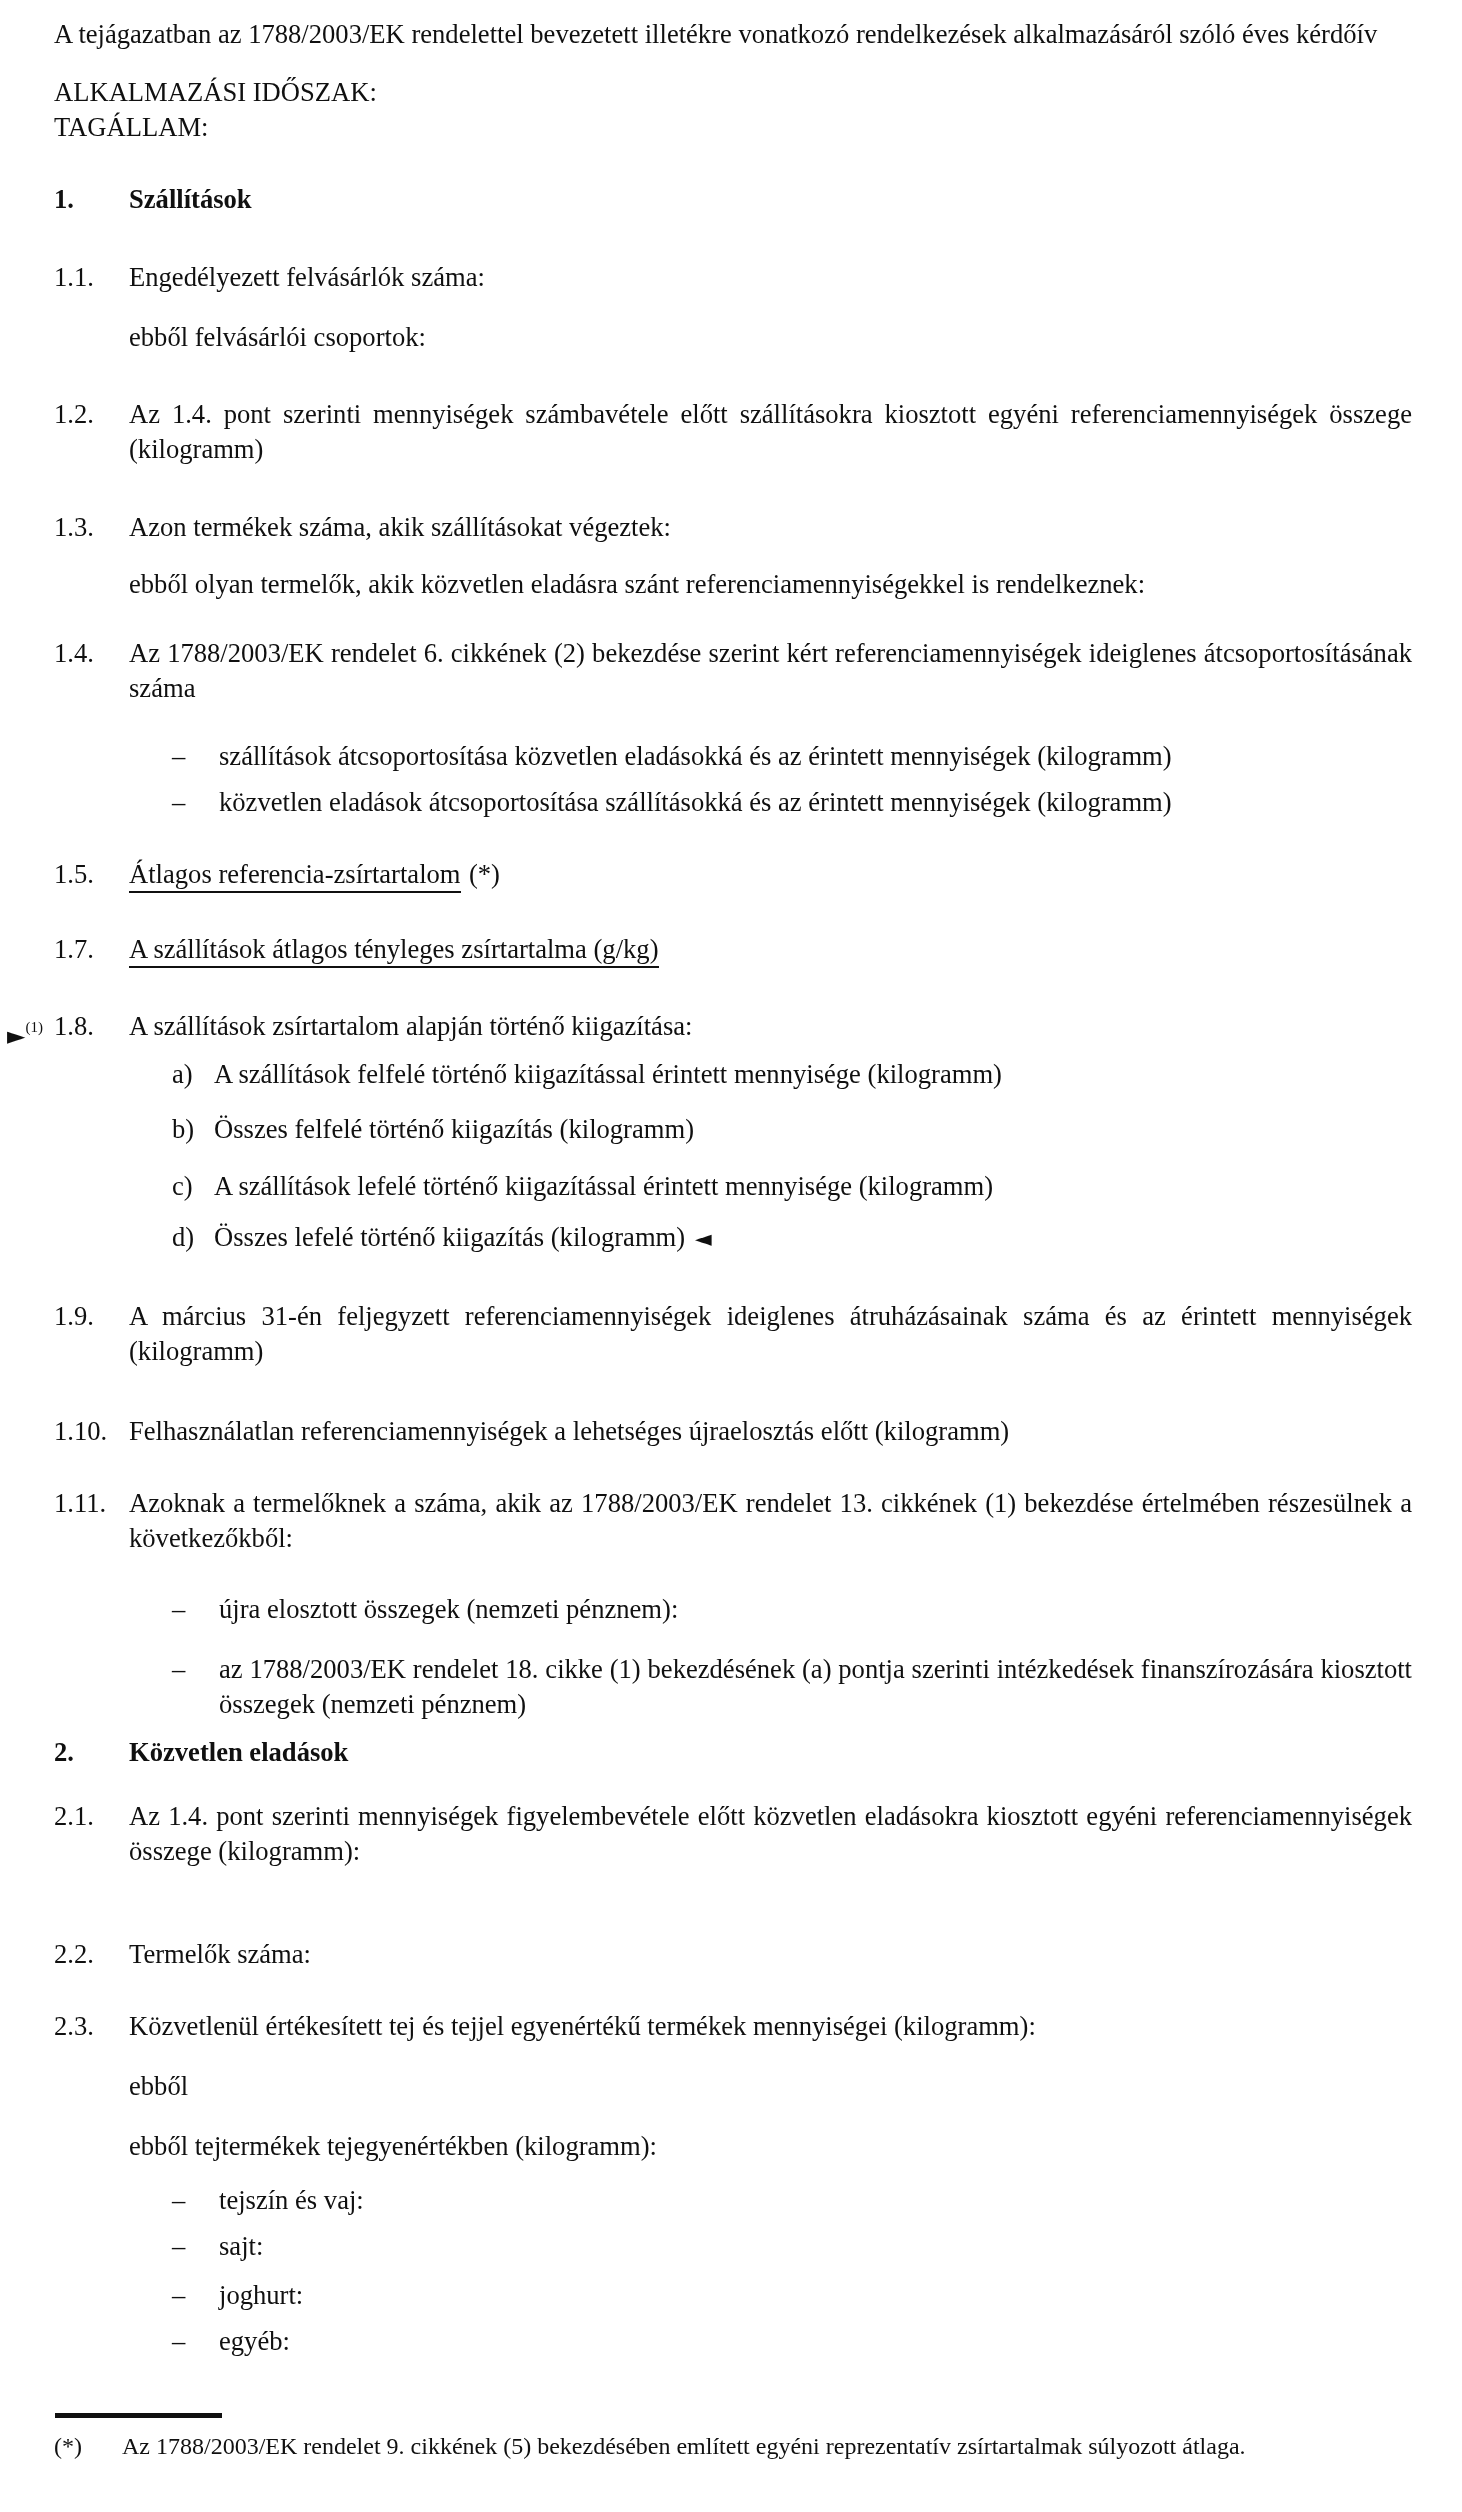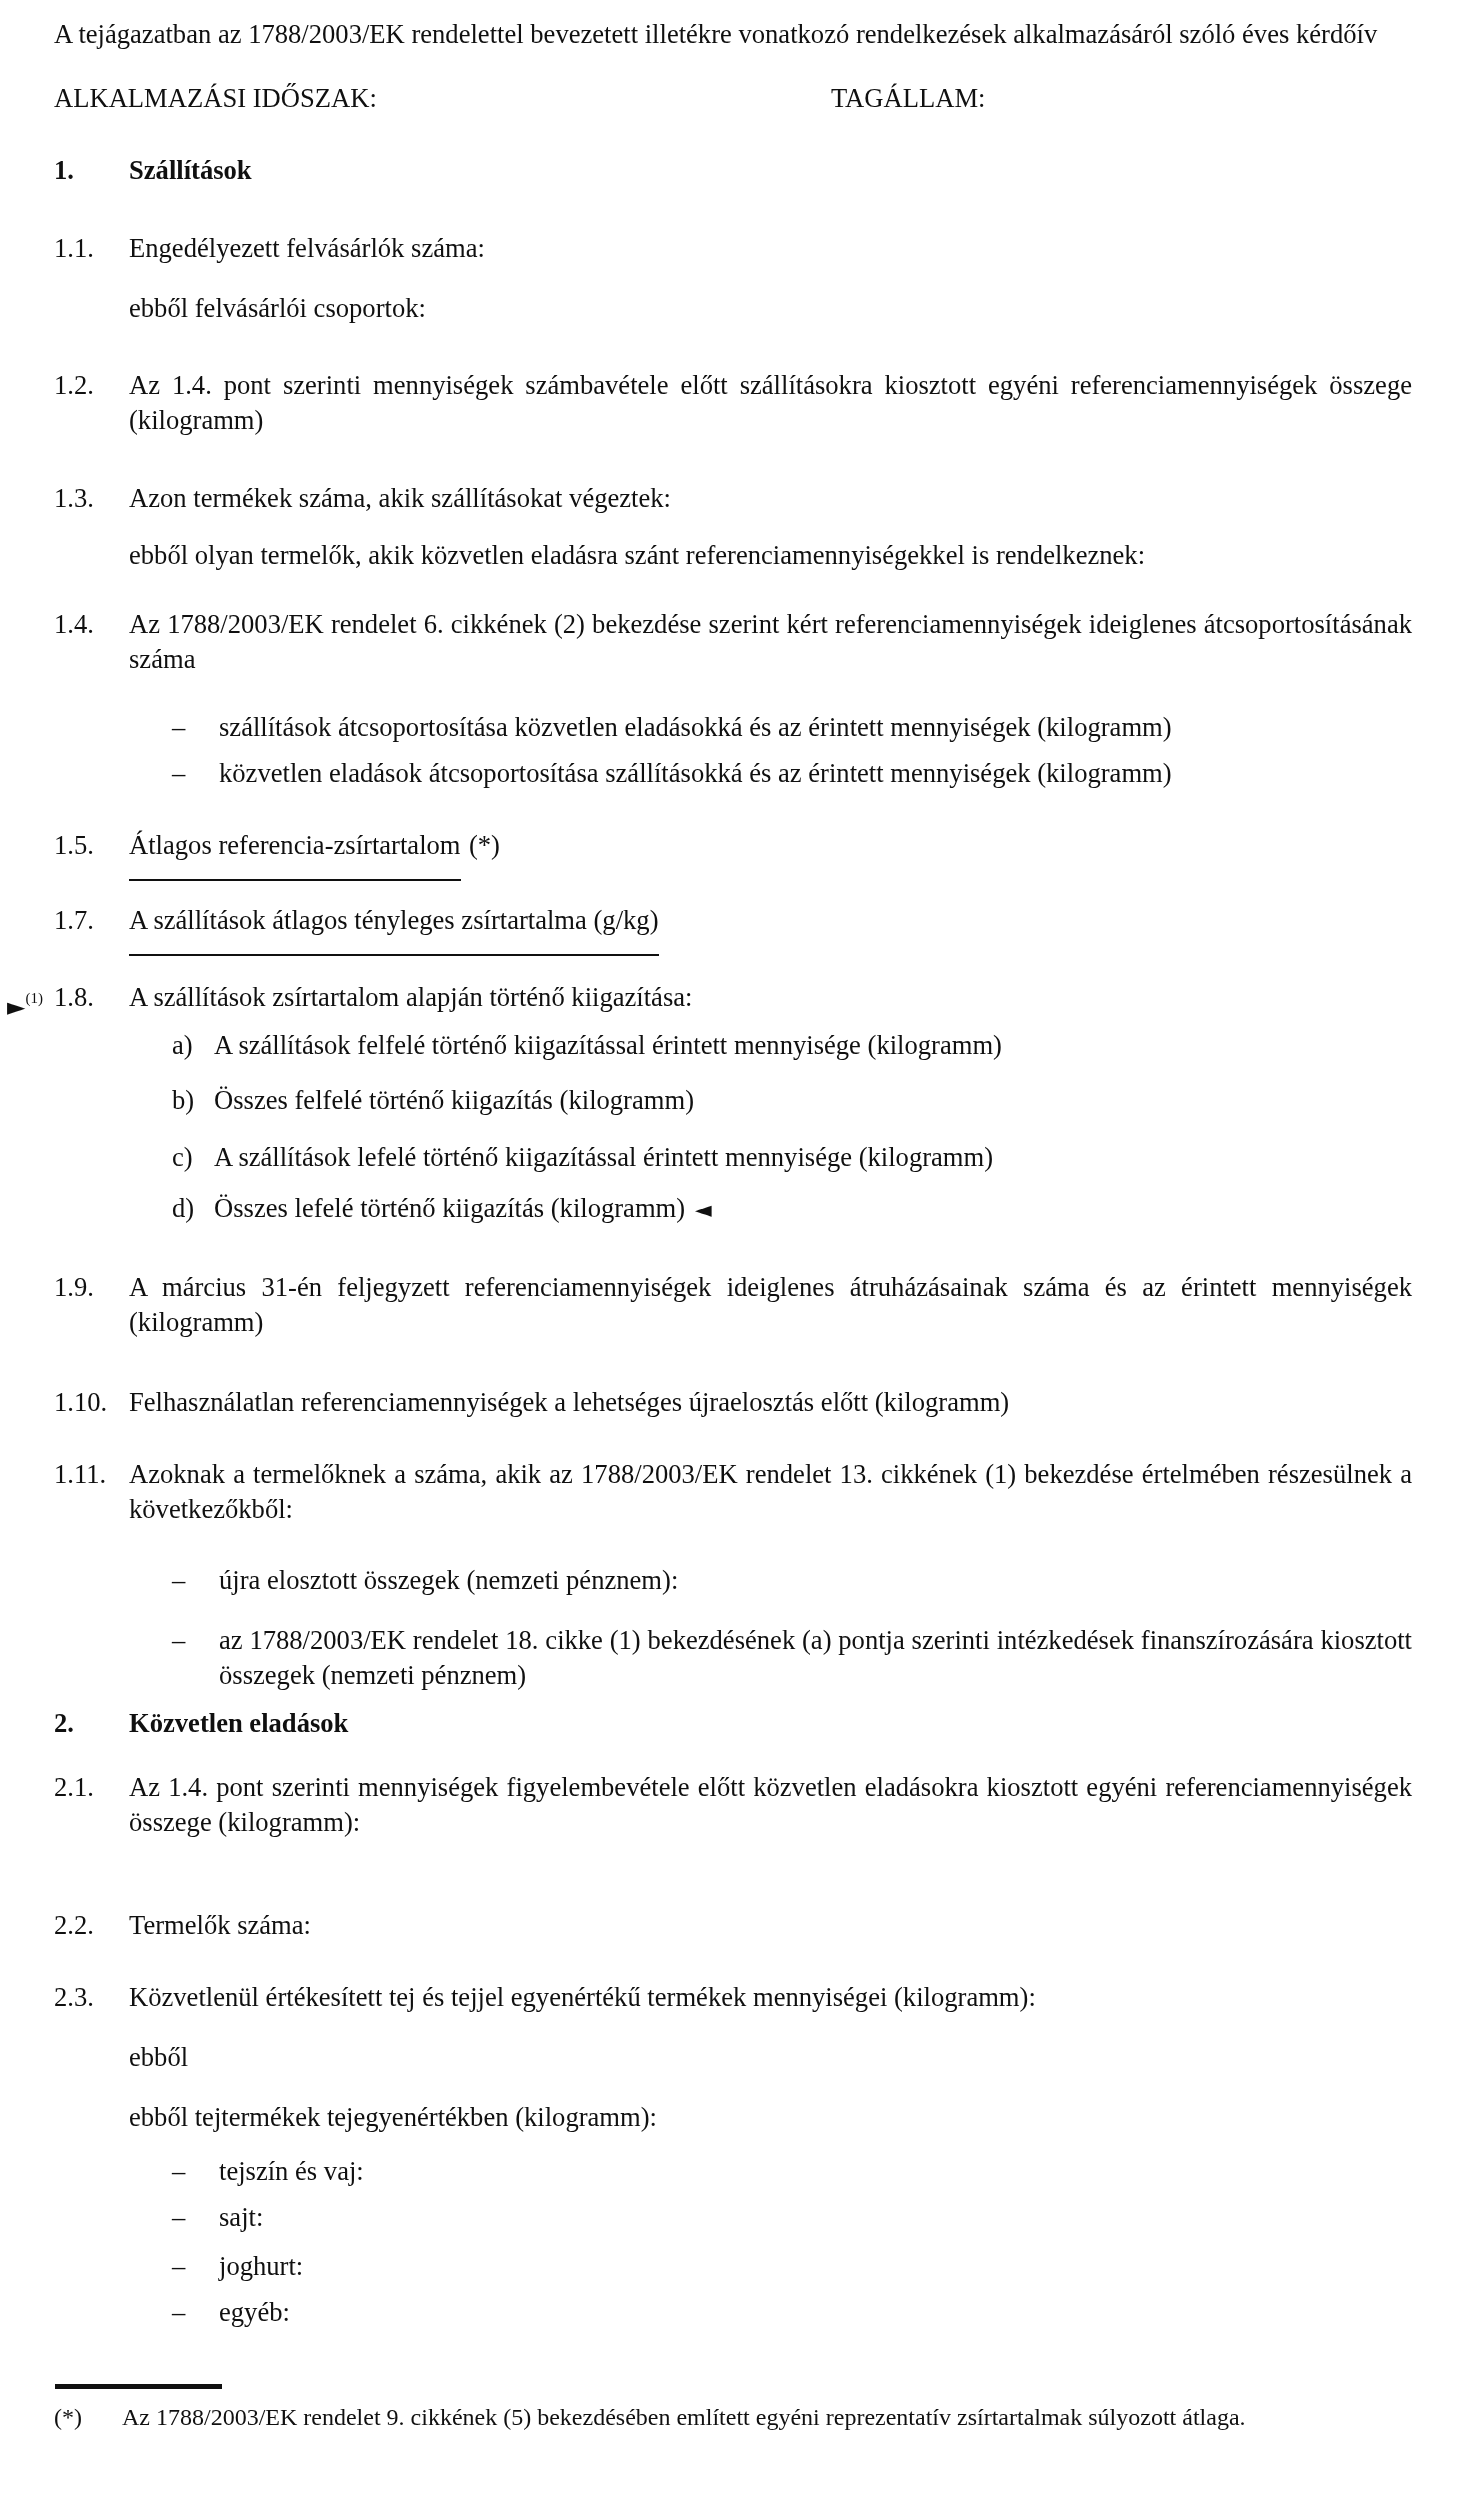--- a/index.html
+++ b/index.html
@@ -14,33 +14,33 @@
     box-sizing: border-box;
   }
   .doc {
     box-sizing: border-box;
     width: 1463px;
     min-height: 2512px;
     padding: 17px 51px 22px 54px;
     position: relative;
   }
   .title { margin: 0; font-weight: 400; }
-  .header-row { display: flex; margin-top: 29px; }
+  .header-row { display: flex; margin-top: 23px; flex-direction: column; }
   .header-row .period { width: 777px; flex: none; }
   .row { display: flex; align-items: flex-start; }
   .num { width: 75px; flex: none; }
   .body { flex: 1; min-width: 0; }
   .just { text-align: justify; }
   .bold { font-weight: 700; }
   .sub { margin-left: 75px; }
   .bullet { display: flex; margin-left: 118px; }
   .bullet .dash { width: 47px; flex: none; }
   .subitem { display: flex; margin-left: 118px; }
   .subitem .sublabel { width: 42px; flex: none; }
-  .ul { border-bottom: 2.4px solid #101010; padding-bottom: 19px; }
+  .ul { border-bottom: 2.4px solid #101010; padding-bottom: 2px; }
   .suffix { margin-left: 8.4px; }
   .rel { position: relative; }
   .ins-marker {
     position: absolute;
     left: -47px;
     top: 1.2px;
     font-family: "DejaVu Sans", sans-serif;
     white-space: nowrap;
   }
   .ins-marker .tri { font-size: 24px; }

